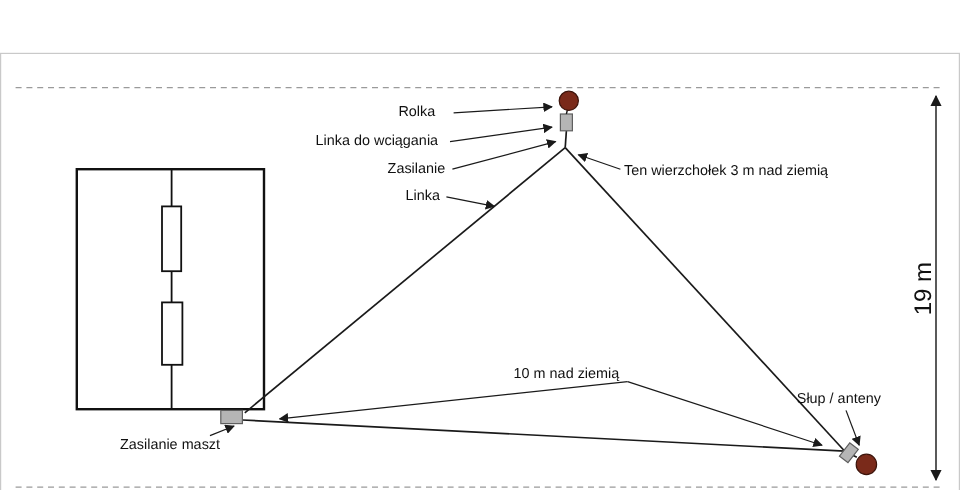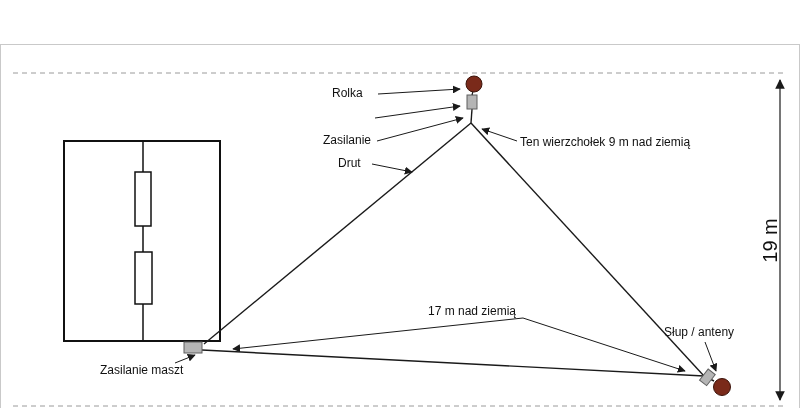--- a/index.html
+++ b/index.html
@@ -80,21 +80,22 @@
     <line x1="376" y1="96" x2="462" y2="73" stroke="#1a1a1a" stroke-width="1" marker-end="url(#arr)"></line>
     <line x1="371" y1="119" x2="411" y2="127" stroke="#1a1a1a" stroke-width="1" marker-end="url(#arr)"></line>
     <line x1="516" y1="96" x2="481" y2="84" stroke="#1a1a1a" stroke-width="1" marker-end="url(#arr)"></line>
     <line x1="522" y1="273" x2="232" y2="304" stroke="#1a1a1a" stroke-width="1" marker-end="url(#arr)"></line>
     <line x1="522" y1="273" x2="684" y2="326" stroke="#1a1a1a" stroke-width="1" marker-end="url(#arr)"></line>
     <line x1="704" y1="297" x2="715" y2="326" stroke="#1a1a1a" stroke-width="1" marker-end="url(#arr)"></line>
     <line x1="174" y1="318" x2="194" y2="310" stroke="#1a1a1a" stroke-width="1" marker-end="url(#arr)"></line>
   </svg>
 
   <div class="lbl" style="left:331px;top:41px">Rolka</div>
+  <div class="lbl" style="left:262px;top:65px">Linka do wciągania</div>
   <div class="lbl" style="left:322px;top:88px">Zasilanie</div>
-  <div class="lbl" style="left:337px;top:111px">Drut</div>
-  <div class="lbl" style="left:519px;top:90px">Ten wierzchołek 9 m nad ziemią</div>
-  <div class="lbl" style="left:427px;top:259px">17 m nad ziemią</div>
+  <div class="lbl" style="left:337px;top:111px">Linka</div>
+  <div class="lbl" style="left:519px;top:90px">Ten wierzchołek 3 m nad ziemią</div>
+  <div class="lbl" style="left:427px;top:259px">10 m nad ziemią</div>
   <div class="lbl" style="left:663px;top:280px">Słup / anteny</div>
   <div class="lbl" style="left:99px;top:318px">Zasilanie maszt</div>
   <div class="lbl-vertical" style="left:739px;top:184px;width:60px;text-align:center">19 m</div>
 
 </div>
 
 </body></html>

